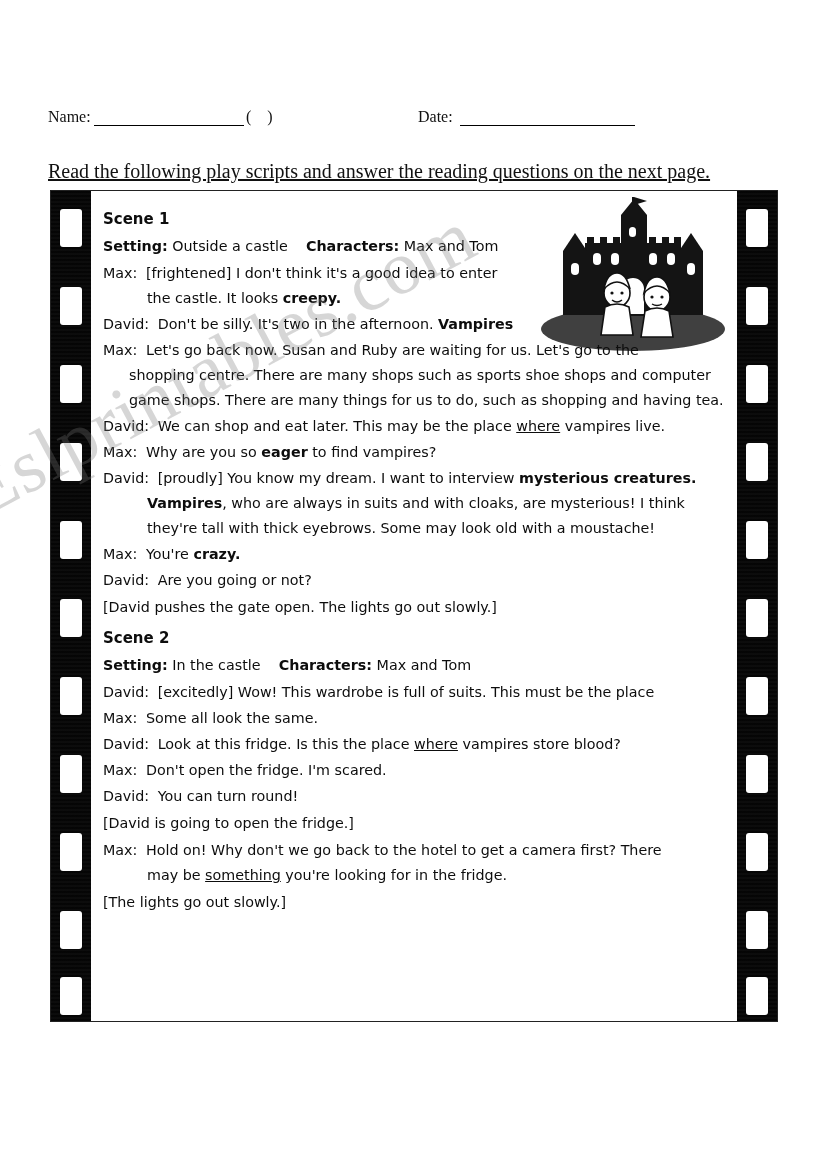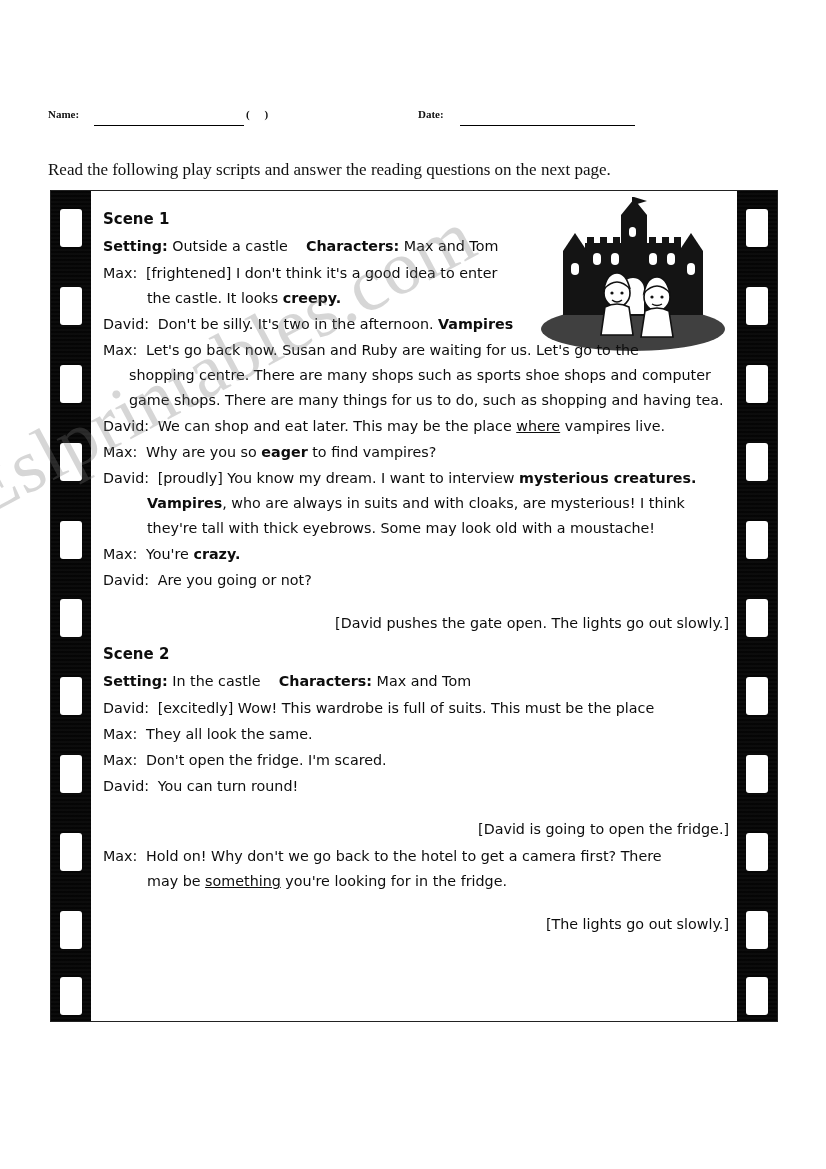--- a/index.html
+++ b/index.html
@@ -33,22 +33,21 @@
     font-size: 16px;
     letter-spacing: 0.2px;
   }
 
   .name-row {
     position: absolute;
     top: 108px;
     left: 48px;
     width: 740px;
     height: 22px;
-    font-size: 11px;
-    font-weight: bold;
+    font-size: 16px;
   }
   .name-label { position: absolute; left: 0; top: 0; }
   .name-line {
     position: absolute;
     left: 46px;
     top: 17px;
     width: 150px;
     border-bottom: 1px solid #000;
   }
   .name-paren {
@@ -63,22 +62,23 @@
     left: 412px;
     top: 17px;
     width: 175px;
     border-bottom: 1px solid #000;
   }
 
   .instruction {
     position: absolute;
     top: 160px;
     left: 48px;
-    font-size: 17px;
+    font-size: 20px;
     font-family: "Liberation Serif", serif;
+    text-decoration: underline;
   }
 
   
   .filmstrip {
     position: absolute;
     left: 50px;
     top: 190px;
     width: 728px;
     height: 832px;
     background: #ffffff;
@@ -140,22 +140,21 @@
   .setting-line b { font-weight: bold; }
   .line {
     margin: 0 0 1px 0;
     text-indent: 0;
   }
   .line .cont {
     display: block;
     padding-left: 44px;
   }
   .stage {
-    margin: 18px 0 2px 0;
-    text-align: right;
+    margin: 2px 0 2px 0;
   }
   b.k { font-weight: bold; text-align: right; }
   u.k { text-decoration: underline; }
 
   
   .castle-art {
     position: absolute;
     right: 4px;
     top: 6px;
     width: 200px;
@@ -353,23 +352,27 @@
           <span>Max and Tom</span>
         </div>
 
         <div class="line">
           <span style="margin-right: 4px;">David:</span>
           <span>[excitedly] Wow! This wardrobe is full of suits. This must be the place</span>
         </div>
 
         <div class="line">
           <span style="margin-right: 4px;">Max:</span>
-          <span>They all look the same.</span>
-        </div>
-
+          <span>Some all look the same.</span>
+        </div>
+
+        <div class="line">
+          <span style="margin-right: 4px;">David:</span>
+          <span>Look at this fridge. Is this the place <u class="k">where</u> vampires store blood?</span>
+        </div>
 
         <div class="line">
           <span style="margin-right: 4px;">Max:</span>
           <span>Don't open the fridge. I'm scared.</span>
         </div>
 
         <div class="line">
           <span style="margin-right: 4px;">David:</span>
           <span>You can turn round!</span>
         </div>

